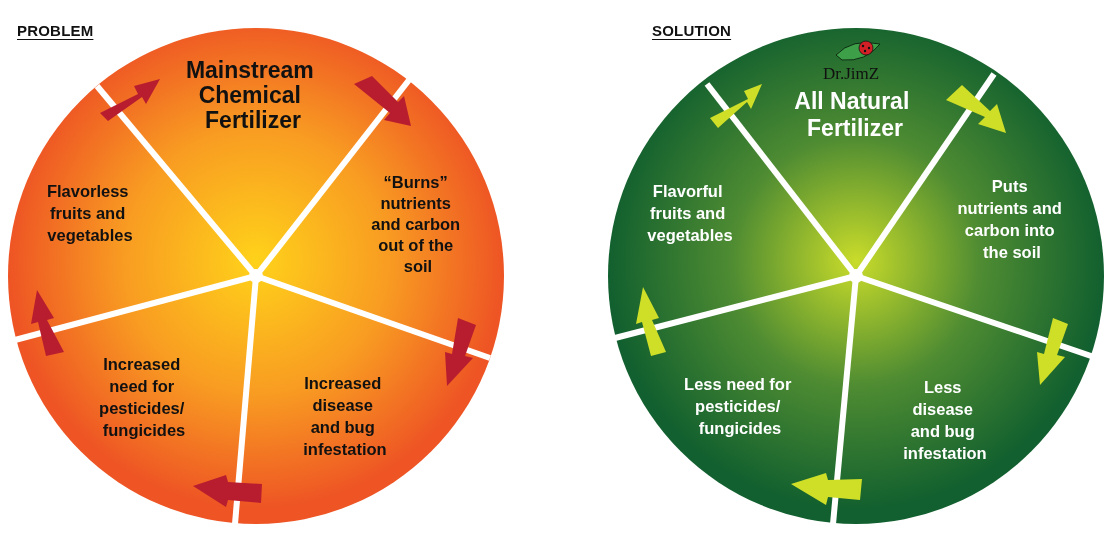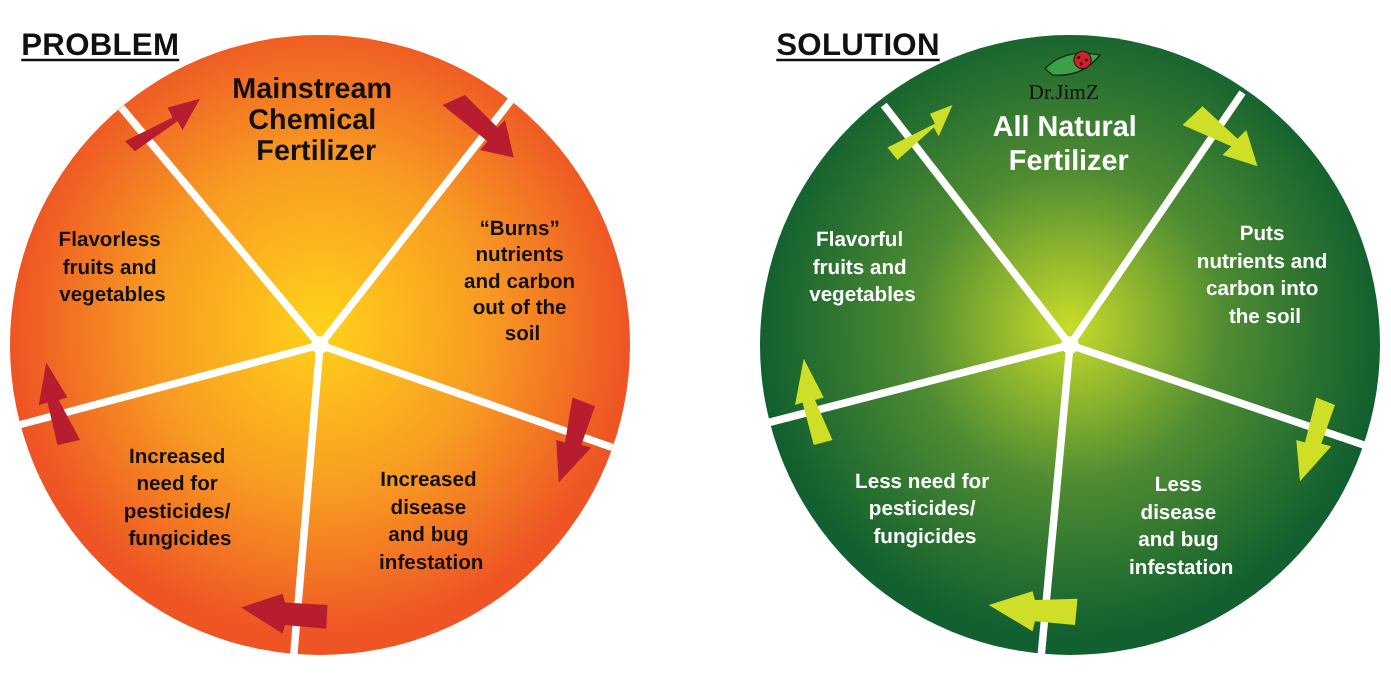--- a/index.html
+++ b/index.html
@@ -1,21 +1,21 @@
 <!DOCTYPE html>
 <html><head>
 <meta charset="utf-8">
 <style>
   html, body { margin: 0; padding: 0; background: #ffffff; }
   body { width: 1113px; height: 540px; position: relative; overflow: hidden;
          font-family: "Liberation Sans", sans-serif; }
-  .heading { position: absolute; font-weight: bold; font-size: 25px; color: #111;
+  .heading { position: absolute; font-weight: bold; font-size: 15px; color: #111;
              text-decoration: underline; text-underline-offset: 3px; letter-spacing: 0.2px; }
   #h-problem { left: 17px; top: 22px; }
-  #h-solution { left: 621px; top: 22px; }
+  #h-solution { left: 652px; top: 22px; }
   svg#diagram { position: absolute; left: 0; top: 0; }
   .lbl { font-family: "Liberation Sans", sans-serif; font-weight: bold; text-anchor: middle; }
 </style>
 </head>
 <body>
 
 <div id="h-problem" class="heading">PROBLEM</div>
 <div id="h-solution" class="heading">SOLUTION</div>
 
 <svg id="diagram" width="1113" height="540" viewBox="0 0 1113 540">

